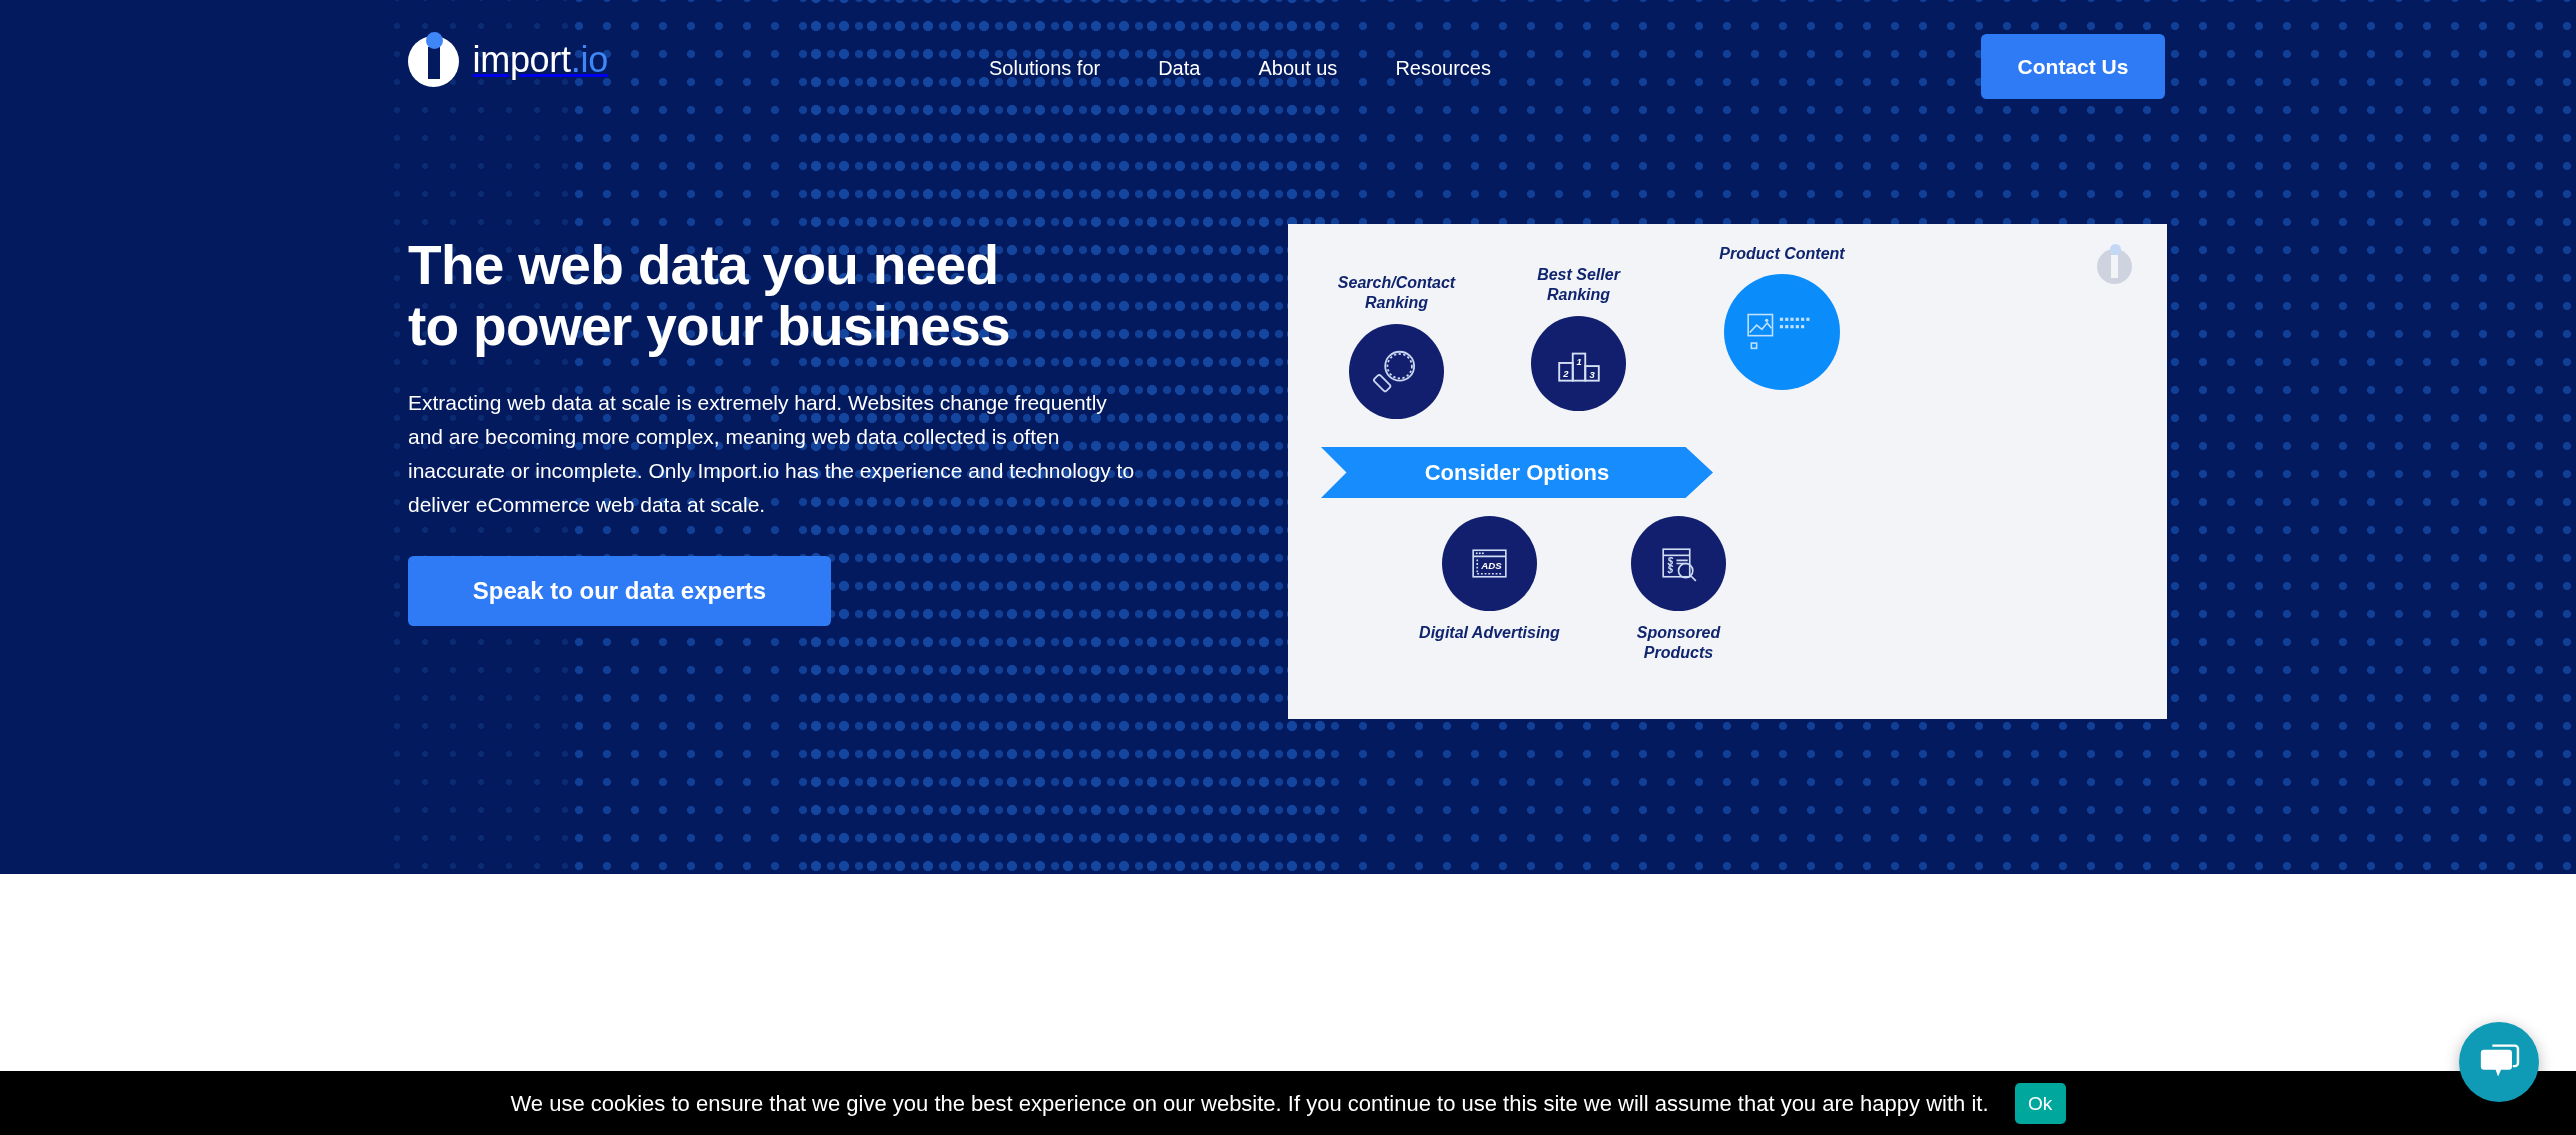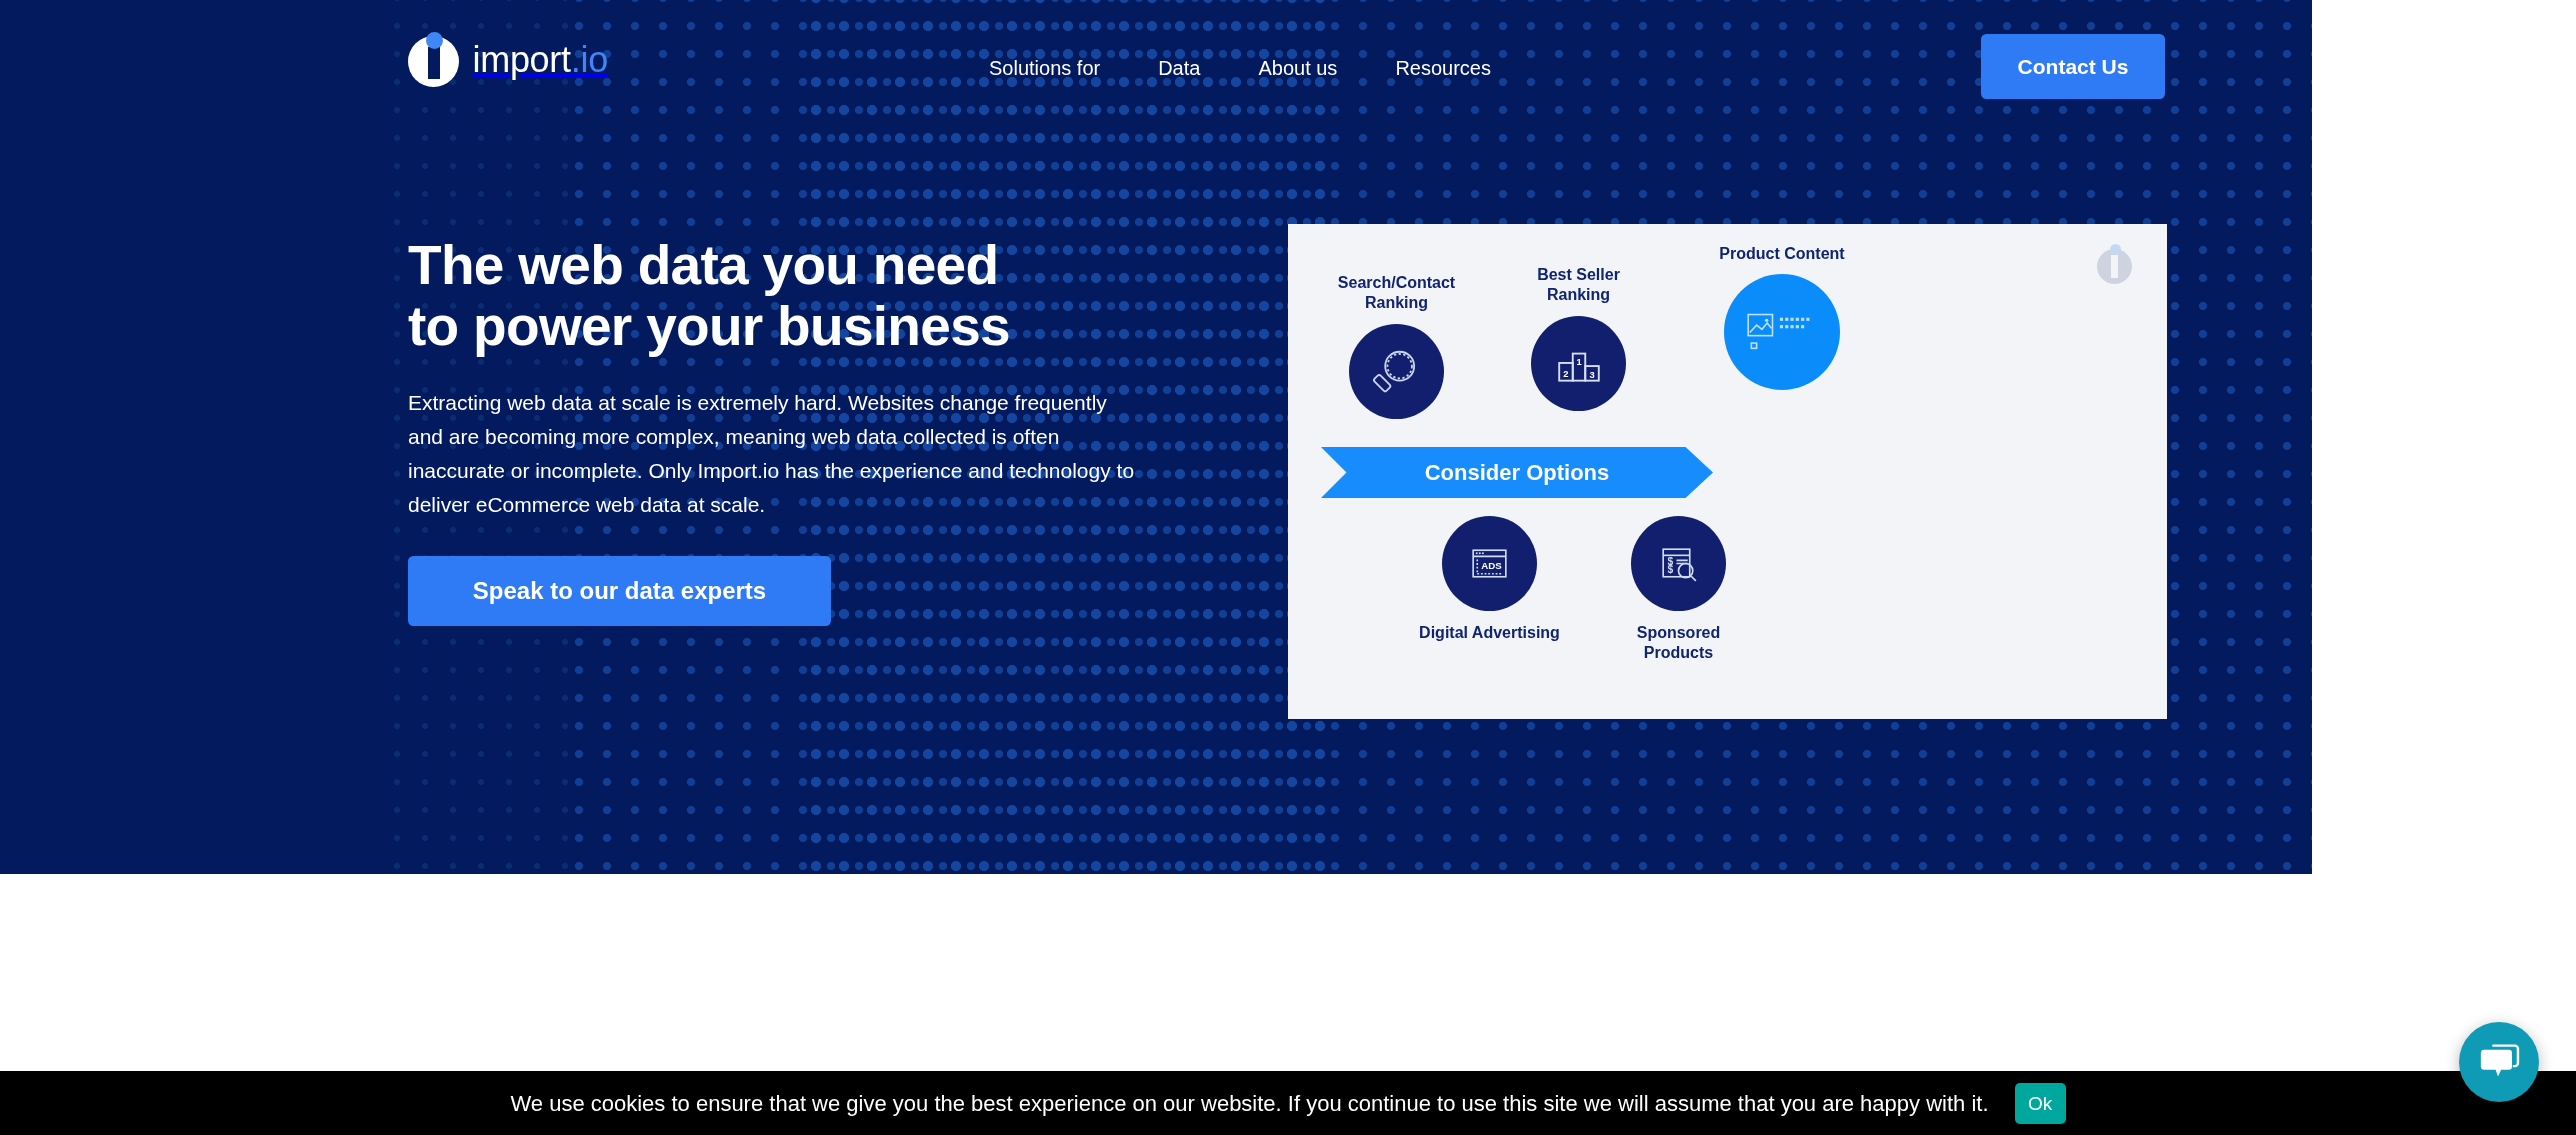--- a/index.html
+++ b/index.html
@@ -7,21 +7,21 @@
     width: 2576px; height: 1136px;
     font-family: "Liberation Sans", sans-serif;
     background: #ffffff;
     overflow: hidden;
   }
   #root { position: relative; width: 2576px; height: 1136px; }
 
   
   .hero {
     position: absolute; left: 0; top: 0;
-    width: 2312px; height: 874px;
+    width: 2576px; height: 874px;
     background-color: #031a5f;
     overflow: hidden;
   }
   .dotfield {
     position: absolute;
     left: 561px; top: 0;
     width: 2015px; height: 874px;
     background-image:
       radial-gradient(circle, #123f96 3.7px, rgba(18,63,150,0) 4.4px);
     background-size: 28px 28px;
@@ -130,21 +130,21 @@
   .panel-watermark .wstem {
     position: absolute; left: 14px; top: 10.8px;
     width: 7.4px; height: 23px; background: #f2f4f8;
   }
   .panel-watermark .wdot {
     position: absolute; left: 13px; top: 0;
     width: 10.8px; height: 10.8px; border-radius: 50%;
     background: #c3d8f7;
   }
 
-  .node { position: absolute; text-align: center; }
+  .node { position: absolute; text-align: center; font-style: italic; }
   .node-label {
     color: #10256e; font-size: 16px; font-weight: 700;
     line-height: 1.22; white-space: pre-line;
   }
   .circle {
     width: 95px; height: 95px; border-radius: 50%;
     margin: 0 auto; display: flex;
     align-items: center; justify-content: center;
   }
   .circle.navy { background: #121f6e; }

